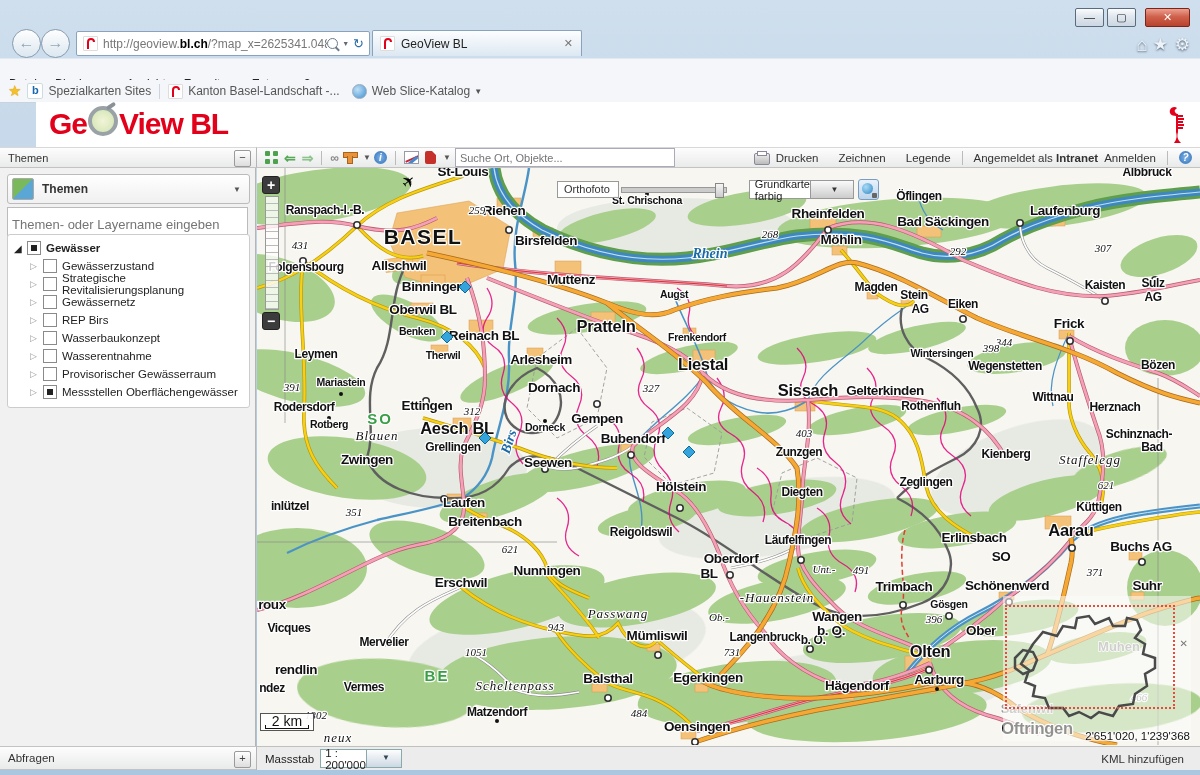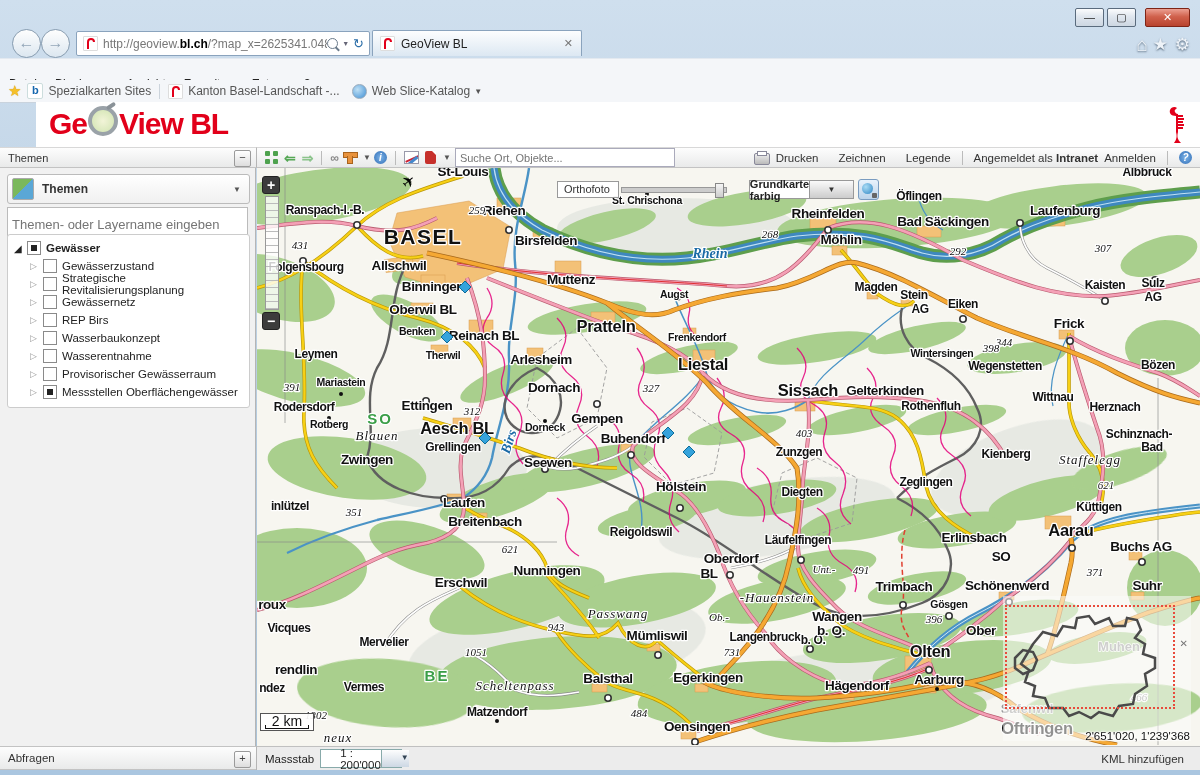--- a/index.html
+++ b/index.html
@@ -131,21 +131,21 @@
   .zbtn{width:18px;height:18px;background:#3c3c3c;color:#fff;border-radius:3px;text-align:center;
     line-height:16px;font-size:14px;font-weight:bold;border:1px solid #222;box-sizing:border-box;}
   #ztrack{width:12px;height:112px;margin:2px 0 2px 3px;background:rgba(255,255,255,.8);
     border:1px solid #999;background-image:repeating-linear-gradient(#0000 0 6px,#bbb 6px 7px);}
   #layerbar{position:absolute;left:300px;top:12px;height:19px;display:flex;align-items:center;font-size:11px;}
   #ortho{background:rgba(255,255,255,.95);border:1px solid #999;padding:1px 8px 2px 6px;color:#333;}
   #oslider{width:104px;height:4px;background:#ccc;border:1px solid #999;margin:0 2px;position:relative;}
   #oslider i{position:absolute;right:2px;top:-5px;width:7px;height:13px;background:linear-gradient(#f5f5f5,#ccc);border:1px solid #888;}
   #basemap{margin-left:20px;background:#fff;border:1px solid #999;width:103px;height:17px;
     display:flex;align-items:center;color:#222;}
-  #basemap span{flex:1;font-weight:bold;}
+  #basemap span{padding-left:5px;flex:1;}
   #basemap .dbtn{width:17px;height:100%;background:linear-gradient(#fafafa,#ccc);border-left:1px solid #999;
     text-align:center;font-size:8px;line-height:17px;color:#333;box-sizing:border-box;}
   #globe{width:19px;height:19px;margin-left:4px;border:1px solid #7a9cc0;border-radius:3px;
     background:linear-gradient(#e8f2fc,#bcd4ea);position:relative;}
   #globe:before{content:"";position:absolute;left:3px;top:3px;width:11px;height:11px;border-radius:50%;
     background:radial-gradient(circle at 35% 35%,#aadcf5,#2e86c4);}
   #globe:after{content:"";position:absolute;right:1px;bottom:1px;width:5px;height:5px;background:#666;border-radius:1px;}
   #scalebox{position:absolute;left:3px;bottom:15px;width:52px;height:16px;background:rgba(255,255,255,.92);
     border:1px solid #555;font-size:14px;text-align:center;color:#111;line-height:14px;}
   #scalebox:after{content:"";position:absolute;left:4px;bottom:1px;right:4px;height:3px;
@@ -156,21 +156,21 @@
   #coords{position:absolute;right:10px;bottom:4px;font-size:11.5px;color:#111;
     text-shadow:0 0 2px #fff,0 0 2px #fff,0 0 3px #fff;}
   
   #side-foot{position:absolute;bottom:5px;left:0;width:256px;height:24px;font-size:11.5px;color:#333;
     line-height:22px;padding-left:8px;border-top:1px solid #c3c3c3;}
   #statusbar{position:absolute;bottom:5px;left:256px;right:0;height:24px;background:#ececec;
     border-top:1px solid #c0c0c0;border-left:1px solid #b5b5b5;display:flex;align-items:center;
     font-size:11.5px;color:#222;box-sizing:border-box;}
   #scale-select{width:80px;height:17px;background:#fff;border:1px solid #8aa;display:flex;
     align-items:center;margin-left:6px;}
-  #scale-select span{flex:1;padding-left:19px;}
+  #scale-select span{flex:1;padding-left:4px;}
   #scale-select .dbtn{width:18px;height:100%;background:linear-gradient(#fdfdfd,#cdd8e4);
     border-left:1px solid #8aa;font-size:8px;text-align:center;line-height:16px;color:#345;}
   #kml{margin-left:auto;padding-right:16px;color:#333;}
   #bluestrip{position:absolute;bottom:0;left:0;right:0;height:5px;background:#aac6e0;}
 </style>
 </head>
 <body>
 
 <div id="win">
 

